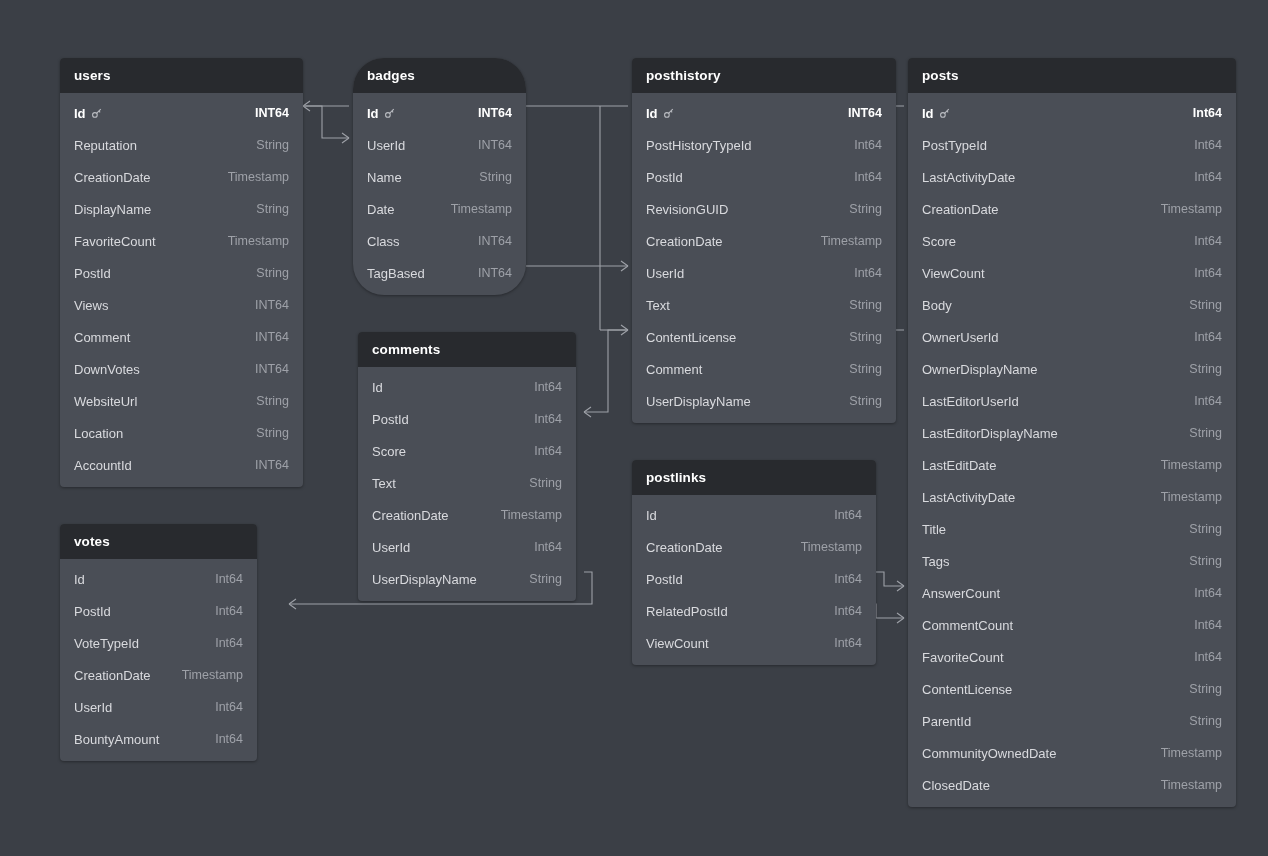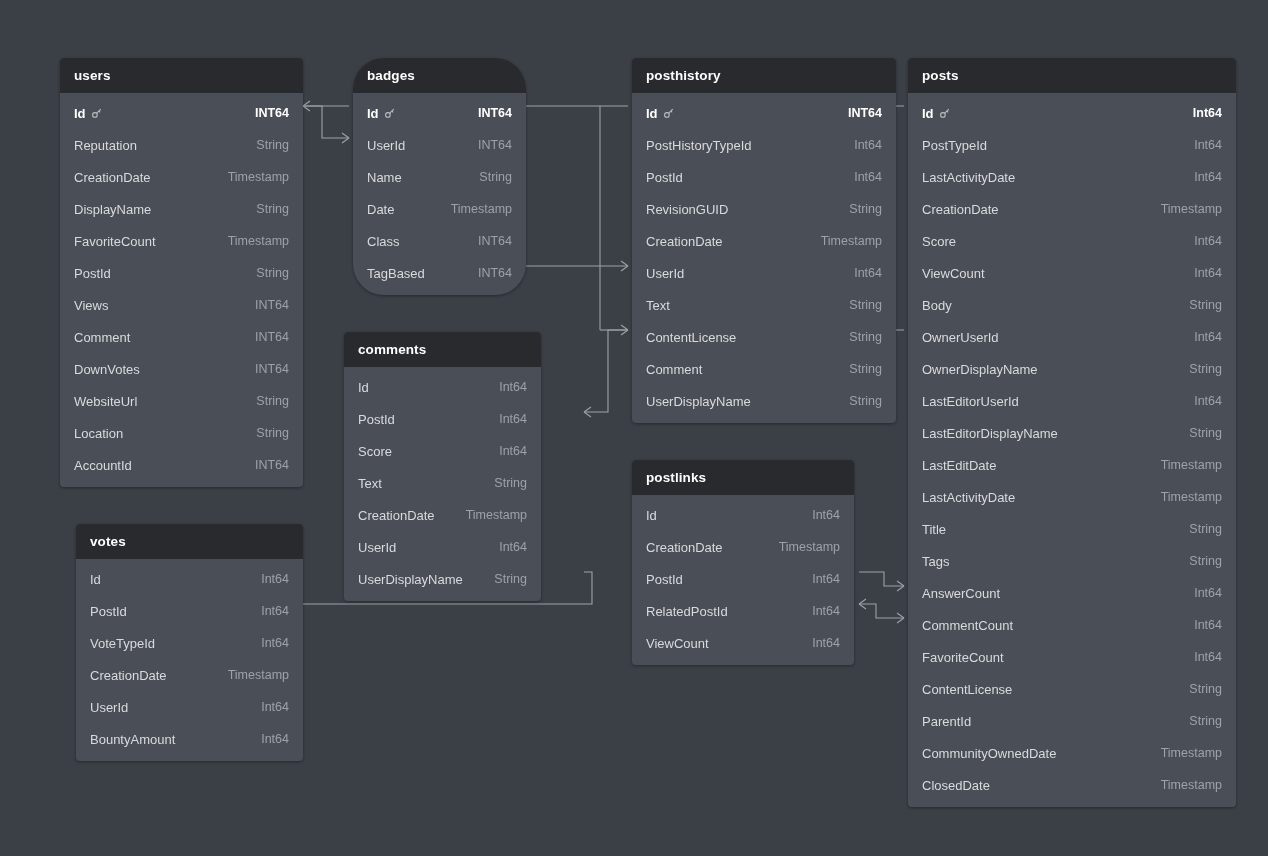--- a/index.html
+++ b/index.html
@@ -467,21 +467,21 @@
             <span class="field-type">Timestamp</span>
           </div>
           <div class="field-row">
             <span class="field-name">
               <span>ClosedDate</span>
             </span>
             <span class="field-type">Timestamp</span>
           </div>
         </div>
       </div>
-      <div class="table-card" style="left: 344px; top: 332px; width: 197px;">
+      <div class="table-card" style="left: 358px; top: 332px; width: 218px;">
         <div class="table-header">comments</div>
         <div class="table-body">
           <div class="field-row">
             <span class="field-name">
               <span>Id</span>
             </span>
             <span class="field-type">Int64</span>
           </div>
           <div class="field-row">
             <span class="field-name">
@@ -514,21 +514,21 @@
             <span class="field-type">Int64</span>
           </div>
           <div class="field-row">
             <span class="field-name">
               <span>UserDisplayName</span>
             </span>
             <span class="field-type">String</span>
           </div>
         </div>
       </div>
-      <div class="table-card" style="left: 632px; top: 460px; width: 222px;">
+      <div class="table-card" style="left: 632px; top: 460px; width: 244px;">
         <div class="table-header">postlinks</div>
         <div class="table-body">
           <div class="field-row">
             <span class="field-name">
               <span>Id</span>
             </span>
             <span class="field-type">Int64</span>
           </div>
           <div class="field-row">
             <span class="field-name">
@@ -549,21 +549,21 @@
             <span class="field-type">Int64</span>
           </div>
           <div class="field-row">
             <span class="field-name">
               <span>ViewCount</span>
             </span>
             <span class="field-type">Int64</span>
           </div>
         </div>
       </div>
-      <div class="table-card" style="left: 76px; top: 524px; width: 227px;">
+      <div class="table-card" style="left: 60px; top: 524px; width: 197px;">
         <div class="table-header">votes</div>
         <div class="table-body">
           <div class="field-row">
             <span class="field-name">
               <span>Id</span>
             </span>
             <span class="field-type">Int64</span>
           </div>
           <div class="field-row">
             <span class="field-name">

